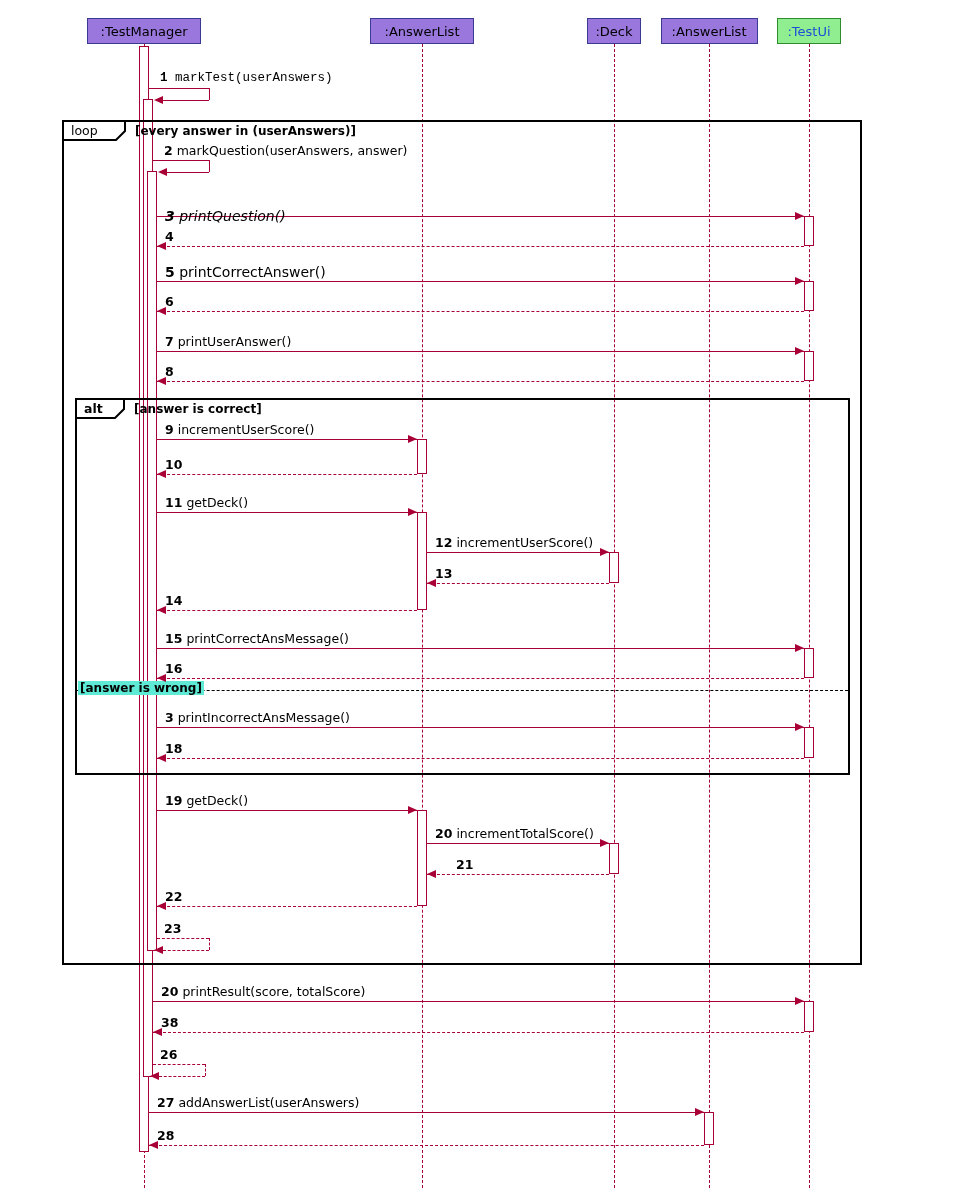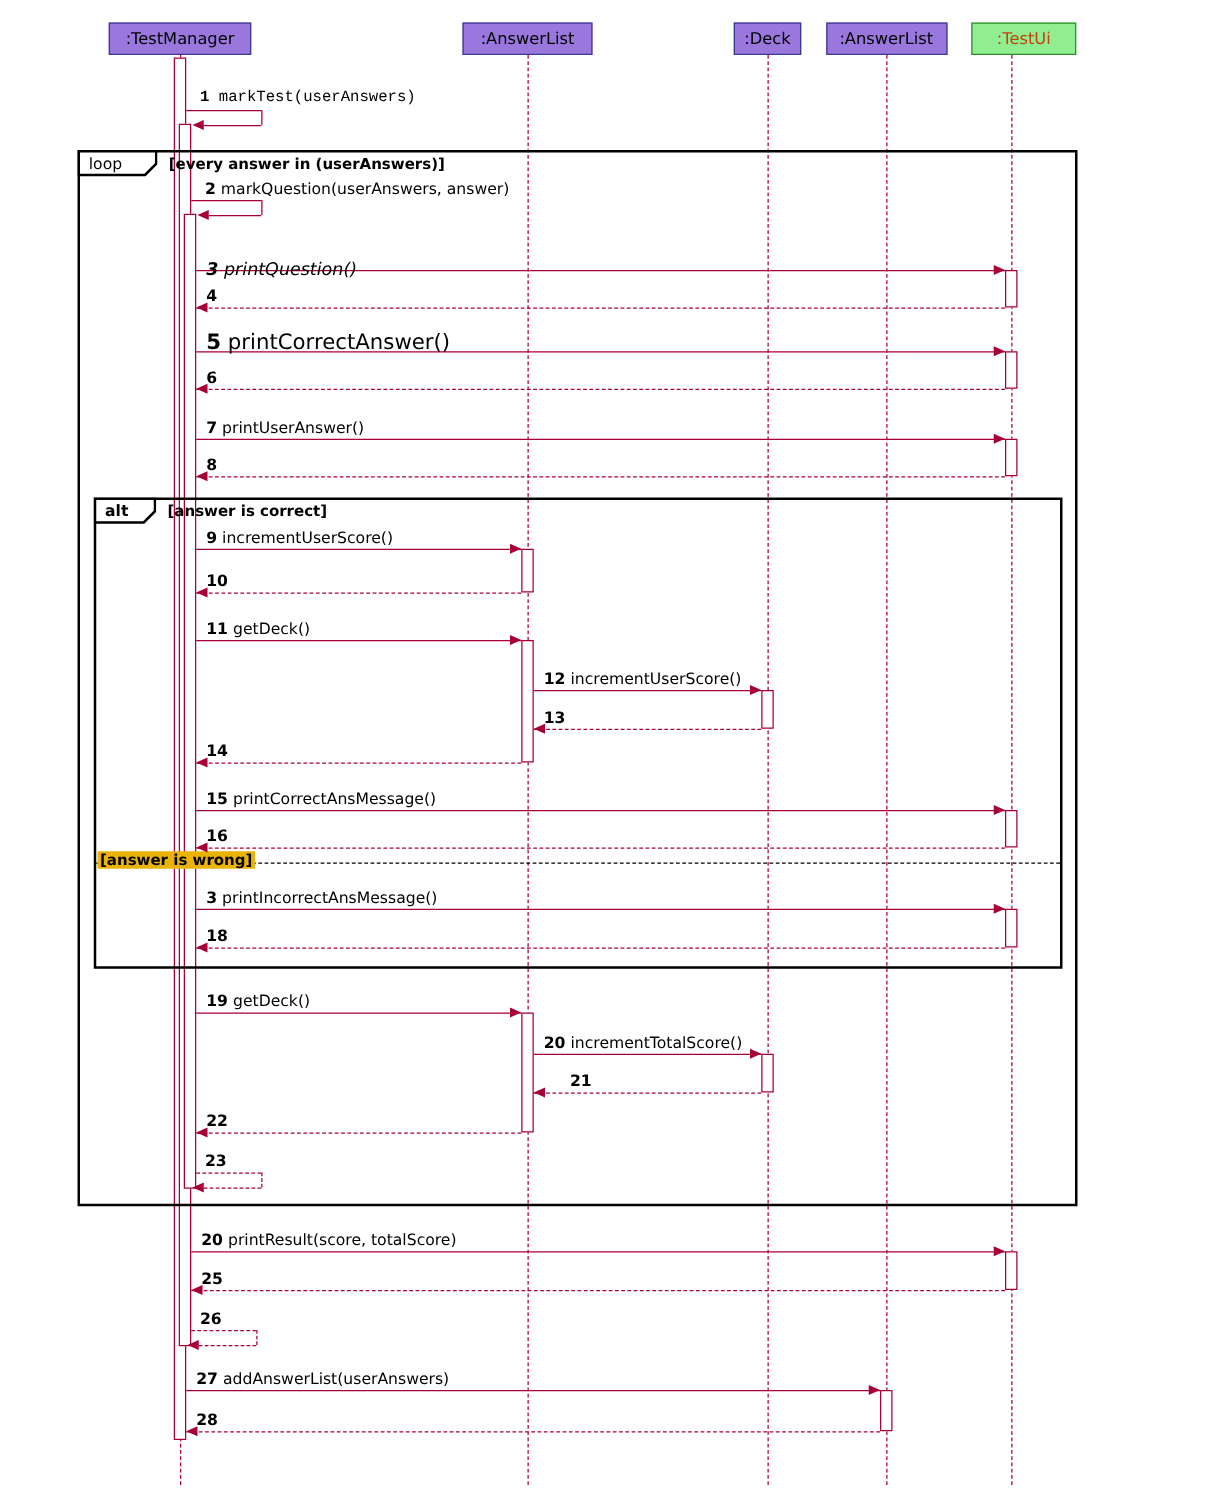--- a/index.html
+++ b/index.html
@@ -13,21 +13,21 @@
 <div id="stage">
     <div style="position: absolute; left: 144px; top: 44px; height: 1144px; width: 0px; border-left: 1px dashed rgb(168, 0, 54);"></div>
     <div style="position: absolute; left: 87px; top: 18px; width: 114px; height: 26px; box-sizing: border-box; background: rgb(153, 119, 221); border: 1.5px solid rgb(58, 58, 144); display: flex; align-items: center; justify-content: center; font-size: 13px; color: rgb(0, 0, 0);">:TestManager</div>
     <div style="position: absolute; left: 422px; top: 44px; height: 1144px; width: 0px; border-left: 1px dashed rgb(168, 0, 54);"></div>
     <div style="position: absolute; left: 370px; top: 18px; width: 104px; height: 26px; box-sizing: border-box; background: rgb(153, 119, 221); border: 1.5px solid rgb(58, 58, 144); display: flex; align-items: center; justify-content: center; font-size: 13px; color: rgb(0, 0, 0);">:AnswerList</div>
     <div style="position: absolute; left: 614px; top: 44px; height: 1144px; width: 0px; border-left: 1px dashed rgb(168, 0, 54);"></div>
     <div style="position: absolute; left: 587px; top: 18px; width: 54px; height: 26px; box-sizing: border-box; background: rgb(153, 119, 221); border: 1.5px solid rgb(58, 58, 144); display: flex; align-items: center; justify-content: center; font-size: 13px; color: rgb(0, 0, 0);">:Deck</div>
     <div style="position: absolute; left: 709px; top: 44px; height: 1144px; width: 0px; border-left: 1px dashed rgb(168, 0, 54);"></div>
     <div style="position: absolute; left: 660.5px; top: 18px; width: 97px; height: 26px; box-sizing: border-box; background: rgb(153, 119, 221); border: 1.5px solid rgb(58, 58, 144); display: flex; align-items: center; justify-content: center; font-size: 13px; color: rgb(0, 0, 0);">:AnswerList</div>
     <div style="position: absolute; left: 809px; top: 44px; height: 1144px; width: 0px; border-left: 1px dashed rgb(168, 0, 54);"></div>
-    <div style="position: absolute; left: 777px; top: 18px; width: 84px; height: 26px; box-sizing: border-box; background: rgb(144, 238, 144); border: 1.5px solid rgb(46, 139, 46); display: flex; align-items: center; justify-content: center; font-size: 13px; color: #c2410c;">:TestUi</div>
+    <div style="position: absolute; left: 777px; top: 18px; width: 64px; height: 26px; box-sizing: border-box; background: rgb(144, 238, 144); border: 1.5px solid rgb(46, 139, 46); display: flex; align-items: center; justify-content: center; font-size: 13px; color: #1d4ed8;">:TestUi</div>
     <div style="position: absolute; left: 139px; top: 46px; width: 10px; height: 1106px; box-sizing: border-box; background: rgb(255, 255, 255); border: 1px solid rgb(168, 0, 54);"></div>
     <div style="position: absolute; left: 143px; top: 99px; width: 10px; height: 978px; box-sizing: border-box; background: rgb(255, 255, 255); border: 1px solid rgb(168, 0, 54);"></div>
     <div style="position: absolute; left: 147px; top: 171px; width: 10px; height: 780px; box-sizing: border-box; background: rgb(255, 255, 255); border: 1px solid rgb(168, 0, 54);"></div>
     <div style="position: absolute; left: 417px; top: 439px; width: 10px; height: 35px; box-sizing: border-box; background: rgb(255, 255, 255); border: 1px solid rgb(168, 0, 54);"></div>
     <div style="position: absolute; left: 417px; top: 512px; width: 10px; height: 98px; box-sizing: border-box; background: rgb(255, 255, 255); border: 1px solid rgb(168, 0, 54);"></div>
     <div style="position: absolute; left: 417px; top: 810px; width: 10px; height: 96px; box-sizing: border-box; background: rgb(255, 255, 255); border: 1px solid rgb(168, 0, 54);"></div>
     <div style="position: absolute; left: 609px; top: 552px; width: 10px; height: 31px; box-sizing: border-box; background: rgb(255, 255, 255); border: 1px solid rgb(168, 0, 54);"></div>
     <div style="position: absolute; left: 609px; top: 843px; width: 10px; height: 31px; box-sizing: border-box; background: rgb(255, 255, 255); border: 1px solid rgb(168, 0, 54);"></div>
     <div style="position: absolute; left: 804px; top: 216px; width: 10px; height: 30px; box-sizing: border-box; background: rgb(255, 255, 255); border: 1px solid rgb(168, 0, 54);"></div>
     <div style="position: absolute; left: 804px; top: 281px; width: 10px; height: 30px; box-sizing: border-box; background: rgb(255, 255, 255); border: 1px solid rgb(168, 0, 54);"></div>
@@ -46,40 +46,40 @@
     <div style="position: absolute; left: 135px; top: 124px; font-weight: bold; font-size: 12px; white-space: nowrap;">[every answer in (userAnswers)]</div>
     <div style="position: absolute; left: 75px; top: 398px; width: 775px; height: 377px; box-sizing: border-box; border: 2px solid rgb(0, 0, 0);"></div>
     <div style="position: absolute; left: 75px; top: 398px; width: 50px; height: 22px;">
       <svg width="50" height="22" style="position:absolute;left:0;top:0;">
         <path d="M1,1 H49 V11 L40,20 H1 Z" fill="#ffffff" stroke="#000000" stroke-width="2"></path>
       </svg>
     </div>
     <div style="position: absolute; left: 84px; top: 401px; font-weight: bold; font-size: 12.5px;">alt</div>
     <div style="position: absolute; left: 134px; top: 402px; font-weight: bold; font-size: 12px; white-space: nowrap;">[answer is correct]</div>
     <div style="position: absolute; left: 77px; top: 690px; width: 771px; height: 0px; border-top: 1px dashed rgb(0, 0, 0);"></div>
-    <div style="position: absolute; left: 78px; top: 681px; font-weight: bold; font-size: 12px; background: #eab308; padding: 0px 2px; white-space: nowrap;">[answer is wrong]</div>
+    <div style="position: absolute; left: 78px; top: 681px; font-weight: bold; font-size: 12px; background: #5eead4; padding: 0px 2px; white-space: nowrap;">[answer is wrong]</div>
     <div style="position: absolute; left: 149px; top: 88px; width: 60px; height: 0px; border-top: 1px solid rgb(168, 0, 54);"></div>
     <div style="position: absolute; left: 209px; top: 88px; width: 0px; height: 12px; border-left: 1px solid rgb(168, 0, 54);"></div>
     <div style="position: absolute; left: 163px; top: 100px; width: 46px; height: 0px; border-top: 1px solid rgb(168, 0, 54);"></div>
     <div style="position: absolute; left: 154px; top: 96px; width: 0px; height: 0px; border-top: 4px solid transparent; border-bottom: 4px solid transparent; border-right: 9px solid rgb(168, 0, 54);"></div>
     <div class="mlabel" style="position: absolute; left: 160px; top: 71px; font-size: 12.5px; white-space: nowrap; font-family: Liberation Mono, monospace;"><b>1</b> markTest(userAnswers)</div>
     <div style="position: absolute; left: 153px; top: 160px; width: 56px; height: 0px; border-top: 1px solid rgb(168, 0, 54);"></div>
     <div style="position: absolute; left: 209px; top: 160px; width: 0px; height: 12px; border-left: 1px solid rgb(168, 0, 54);"></div>
     <div style="position: absolute; left: 167px; top: 172px; width: 42px; height: 0px; border-top: 1px solid rgb(168, 0, 54);"></div>
     <div style="position: absolute; left: 158px; top: 168px; width: 0px; height: 0px; border-top: 4px solid transparent; border-bottom: 4px solid transparent; border-right: 9px solid rgb(168, 0, 54);"></div>
     <div class="mlabel" style="position: absolute; left: 164px; top: 143px; font-size: 12.5px; white-space: nowrap;"><b>2</b> markQuestion(userAnswers, answer)</div>
     <div style="position: absolute; left: 157px; top: 216px; width: 647px; height: 0px; border-top: 1px solid rgb(168, 0, 54);"></div>
     <div style="position: absolute; left: 795px; top: 212px; width: 0px; height: 0px; border-top: 4px solid transparent; border-bottom: 4px solid transparent; border-left: 9px solid rgb(168, 0, 54);"></div>
     <div class="mlabel" style="position: absolute; left: 165px; top: 208px; font-size: 14px; white-space: nowrap; font-style: italic;"><b>3</b> printQuestion()</div>
     <div style="position: absolute; left: 157px; top: 246px; width: 647px; height: 0px; border-top: 1px dashed rgb(168, 0, 54);"></div>
     <div style="position: absolute; left: 157px; top: 242px; width: 0px; height: 0px; border-top: 4px solid transparent; border-bottom: 4px solid transparent; border-right: 9px solid rgb(168, 0, 54);"></div>
     <div class="mlabel" style="position: absolute; left: 165px; top: 229px; font-size: 12.5px; white-space: nowrap;"><b>4</b></div>
     <div style="position: absolute; left: 157px; top: 281px; width: 647px; height: 0px; border-top: 1px solid rgb(168, 0, 54);"></div>
     <div style="position: absolute; left: 795px; top: 277px; width: 0px; height: 0px; border-top: 4px solid transparent; border-bottom: 4px solid transparent; border-left: 9px solid rgb(168, 0, 54);"></div>
-    <div class="mlabel" style="position: absolute; left: 165px; top: 264px; font-size: 17px; white-space: nowrap;"><b>5</b> printCorrectAnswer()</div>
+    <div class="mlabel" style="position: absolute; left: 165px; top: 264px; font-size: 14px; white-space: nowrap;"><b>5</b> printCorrectAnswer()</div>
     <div style="position: absolute; left: 157px; top: 311px; width: 647px; height: 0px; border-top: 1px dashed rgb(168, 0, 54);"></div>
     <div style="position: absolute; left: 157px; top: 307px; width: 0px; height: 0px; border-top: 4px solid transparent; border-bottom: 4px solid transparent; border-right: 9px solid rgb(168, 0, 54);"></div>
     <div class="mlabel" style="position: absolute; left: 165px; top: 294px; font-size: 12.5px; white-space: nowrap;"><b>6</b></div>
     <div style="position: absolute; left: 157px; top: 351px; width: 647px; height: 0px; border-top: 1px solid rgb(168, 0, 54);"></div>
     <div style="position: absolute; left: 795px; top: 347px; width: 0px; height: 0px; border-top: 4px solid transparent; border-bottom: 4px solid transparent; border-left: 9px solid rgb(168, 0, 54);"></div>
     <div class="mlabel" style="position: absolute; left: 165px; top: 334px; font-size: 12.5px; white-space: nowrap;"><b>7</b> printUserAnswer()</div>
     <div style="position: absolute; left: 157px; top: 381px; width: 647px; height: 0px; border-top: 1px dashed rgb(168, 0, 54);"></div>
     <div style="position: absolute; left: 157px; top: 377px; width: 0px; height: 0px; border-top: 4px solid transparent; border-bottom: 4px solid transparent; border-right: 9px solid rgb(168, 0, 54);"></div>
     <div class="mlabel" style="position: absolute; left: 165px; top: 364px; font-size: 12.5px; white-space: nowrap;"><b>8</b></div>
     <div style="position: absolute; left: 157px; top: 439px; width: 260px; height: 0px; border-top: 1px solid rgb(168, 0, 54);"></div>
@@ -127,21 +127,21 @@
     <div style="position: absolute; left: 157px; top: 938px; width: 52px; height: 0px; border-top: 1px dashed rgb(168, 0, 54);"></div>
     <div style="position: absolute; left: 209px; top: 938px; width: 0px; height: 12px; border-left: 1px dashed rgb(168, 0, 54);"></div>
     <div style="position: absolute; left: 163px; top: 950px; width: 46px; height: 0px; border-top: 1px dashed rgb(168, 0, 54);"></div>
     <div style="position: absolute; left: 154px; top: 946px; width: 0px; height: 0px; border-top: 4px solid transparent; border-bottom: 4px solid transparent; border-right: 9px solid rgb(168, 0, 54);"></div>
     <div class="mlabel" style="position: absolute; left: 164px; top: 921px; font-size: 12.5px; white-space: nowrap;"><b>23</b></div>
     <div style="position: absolute; left: 153px; top: 1001px; width: 651px; height: 0px; border-top: 1px solid rgb(168, 0, 54);"></div>
     <div style="position: absolute; left: 795px; top: 997px; width: 0px; height: 0px; border-top: 4px solid transparent; border-bottom: 4px solid transparent; border-left: 9px solid rgb(168, 0, 54);"></div>
     <div class="mlabel" style="position: absolute; left: 161px; top: 984px; font-size: 12.5px; white-space: nowrap;"><b>20</b> printResult(score, totalScore)</div>
     <div style="position: absolute; left: 153px; top: 1032px; width: 651px; height: 0px; border-top: 1px dashed rgb(168, 0, 54);"></div>
     <div style="position: absolute; left: 153px; top: 1028px; width: 0px; height: 0px; border-top: 4px solid transparent; border-bottom: 4px solid transparent; border-right: 9px solid rgb(168, 0, 54);"></div>
-    <div class="mlabel" style="position: absolute; left: 161px; top: 1015px; font-size: 12.5px; white-space: nowrap;"><b>25</b></div>
+    <div class="mlabel" style="position: absolute; left: 161px; top: 1015px; font-size: 12.5px; white-space: nowrap;"><b>38</b></div>
     <div style="position: absolute; left: 153px; top: 1064px; width: 52px; height: 0px; border-top: 1px dashed rgb(168, 0, 54);"></div>
     <div style="position: absolute; left: 205px; top: 1064px; width: 0px; height: 12px; border-left: 1px dashed rgb(168, 0, 54);"></div>
     <div style="position: absolute; left: 159px; top: 1076px; width: 46px; height: 0px; border-top: 1px dashed rgb(168, 0, 54);"></div>
     <div style="position: absolute; left: 150px; top: 1072px; width: 0px; height: 0px; border-top: 4px solid transparent; border-bottom: 4px solid transparent; border-right: 9px solid rgb(168, 0, 54);"></div>
     <div class="mlabel" style="position: absolute; left: 160px; top: 1047px; font-size: 12.5px; white-space: nowrap;"><b>26</b></div>
     <div style="position: absolute; left: 149px; top: 1112px; width: 555px; height: 0px; border-top: 1px solid rgb(168, 0, 54);"></div>
     <div style="position: absolute; left: 695px; top: 1108px; width: 0px; height: 0px; border-top: 4px solid transparent; border-bottom: 4px solid transparent; border-left: 9px solid rgb(168, 0, 54);"></div>
     <div class="mlabel" style="position: absolute; left: 157px; top: 1095px; font-size: 12.5px; white-space: nowrap;"><b>27</b> addAnswerList(userAnswers)</div>
     <div style="position: absolute; left: 149px; top: 1145px; width: 555px; height: 0px; border-top: 1px dashed rgb(168, 0, 54);"></div>
     <div style="position: absolute; left: 149px; top: 1141px; width: 0px; height: 0px; border-top: 4px solid transparent; border-bottom: 4px solid transparent; border-right: 9px solid rgb(168, 0, 54);"></div>

